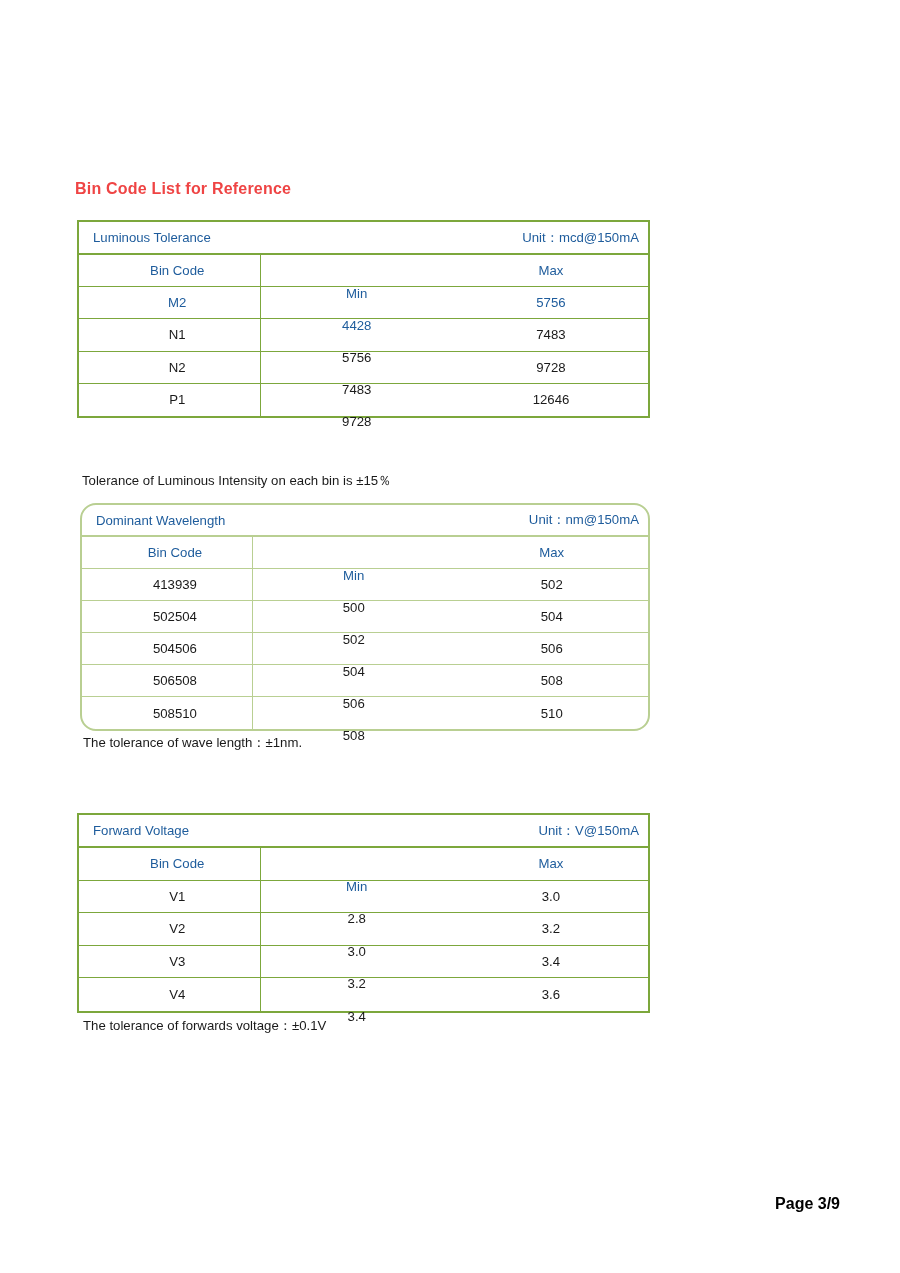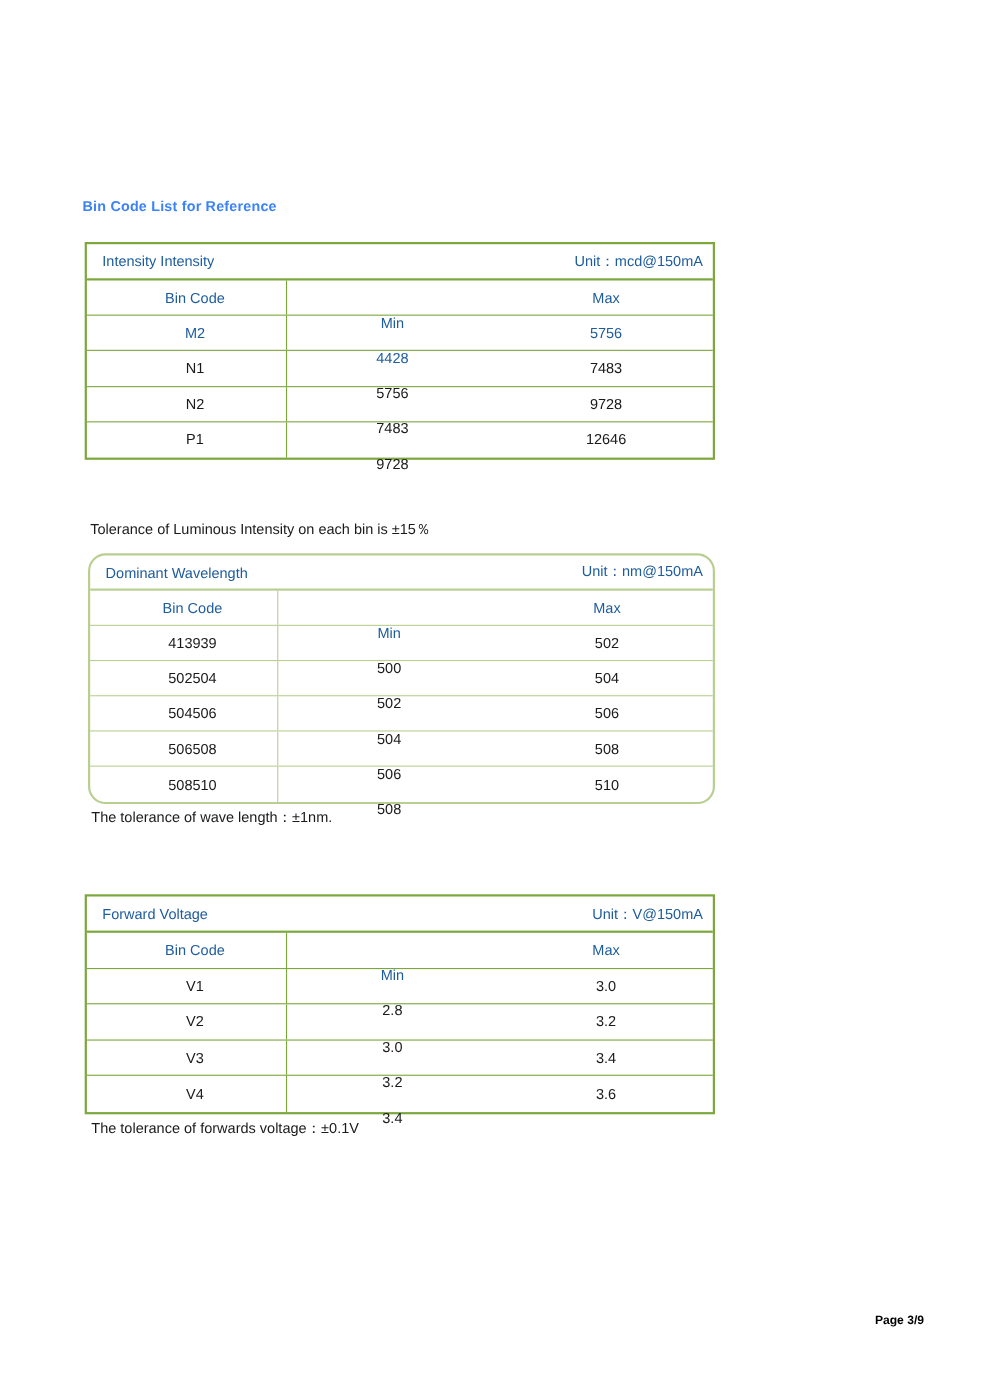--- a/index.html
+++ b/index.html
@@ -6,21 +6,21 @@
   .page{
     position:relative;
     width:900px;height:1273px;
     background:#ffffff;
     font-family:"Liberation Sans","DejaVu Sans",sans-serif;
     color:#1a1a1a;
     overflow:hidden;
   }
   .doc-title{
     position:absolute;left:75px;top:180px;
-    font-size:13px;font-weight:bold;color:#3b82f6;
+    font-size:16px;font-weight:bold;color:#ef4444;
     letter-spacing:.2px;
   }
   
   .tbl{
     position:absolute;
     border:2px solid var(--bc);
     box-sizing:border-box;
     background:#ffffff;
   }
   .unit-row{
@@ -60,33 +60,33 @@
   
   .note{
     position:absolute;
     font-size:13.2px;color:#1a1a1a;
   }
   .note1{left:82px;top:424px;margin-top:48px;}
   .note2{left:83px;top:734px;}
   .note3{left:83px;top:1017px;}
   .footer{
     position:absolute;right:60px;top:1195px;
-    font-size:11px;font-weight:bold;color:#000000;
+    font-size:16px;font-weight:bold;color:#000000;
   }
 </style>
 </head>
 <body>
 
 <div class="page">
 
   <div class="doc-title">Bin Code List for Reference</div>
 
   <div class="tbl t1">
     <div class="unit-row">
-      <span class="tname">Intensity Intensity</span>
+      <span class="tname">Luminous Tolerance</span>
       <span class="tunit">Unit：mcd@150mA</span>
     </div>
     <div class="grid-row head">
       <div class="cell c1">Bin Code</div>
       <div class="cell c2">Min</div>
       <div class="cell c3">Max</div>
     </div>
     <div class="grid-row row-blue">
       <div class="cell c1">M2</div>
       <div class="cell c2">4428</div>

